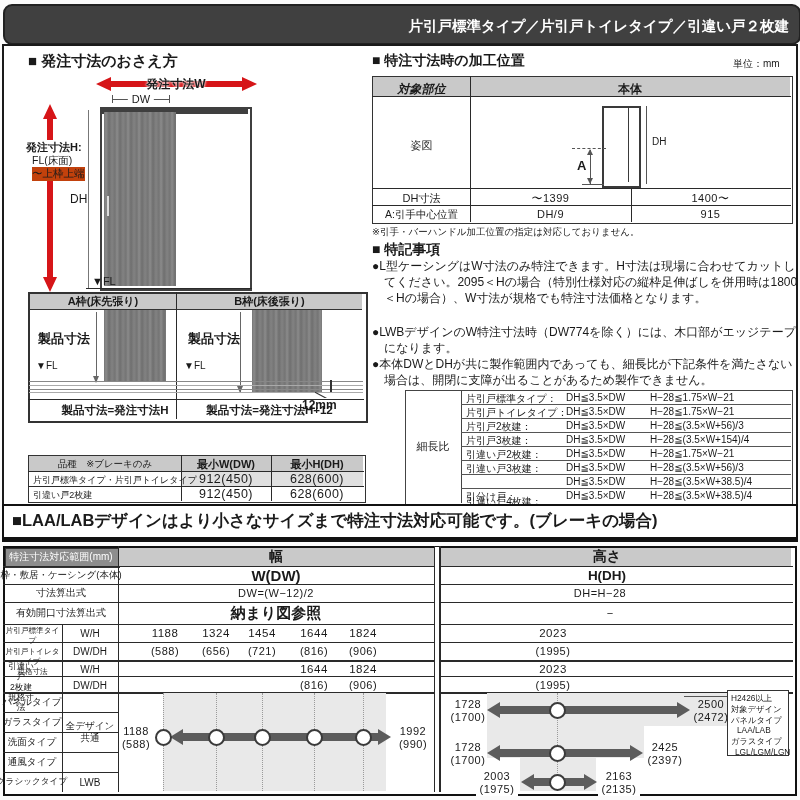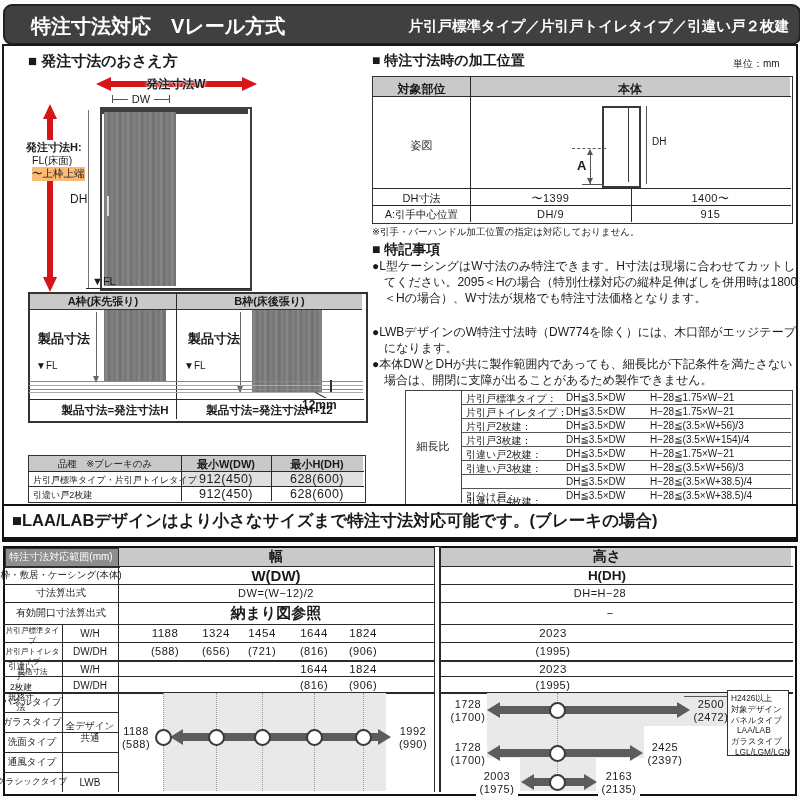--- a/index.html
+++ b/index.html
@@ -20,21 +20,20 @@
   .shade{position:absolute;background:#e9e9e9;}
   .cellgray{background:#c9c9c9;}
   .nums{letter-spacing:0.5px;}
 </style>
 </head>
 <body>
 
 <div class="page">
 
   <div class="abs" style="left:3px;top:4px;width:794px;height:37px;background:#404040;border-radius:9px;border:2px solid #222;">
-    <span class="abs b" style="left:26px;top:7px;font-size:20px;color:#fff;">特注寸法対応　Vレール方式</span>
     <span class="abs b" style="right:10px;top:11px;font-size:14.5px;color:#fff;">片引戸標準タイプ／片引戸トイレタイプ／引違い戸２枚建</span>
   </div>
 
   <div class="abs" style="left:2px;top:44px;width:792px;height:460px;background:#fff;border:2px solid #1a1a1a;"></div>
 
   <div class="abs b" style="left:28px;top:52px;font-size:15px;">■ 発注寸法のおさえ方</div>
 
   <div class="rbody" style="left:110px;top:81px;width:132px;height:6px;"></div>
   <div class="tri" style="left:96px;top:77px;border-width:7px 15px 7px 0;border-color:transparent #d61518 transparent transparent;"></div>
   <div class="tri" style="left:242px;top:77px;border-width:7px 0 7px 15px;border-color:transparent transparent transparent #d61518;"></div>
@@ -51,21 +50,21 @@
   <div class="abs" style="left:107px;top:196px;width:2px;height:20px;background:#ddd;"></div>
 
   <div class="vl" style="left:88px;top:110px;height:178px;background:#777;"></div>
   <span class="abs" style="left:70px;top:192px;font-size:12px;">DH</span>
 
   <div class="rbody" style="left:47px;top:118px;width:6px;height:160px;"></div>
   <div class="tri" style="left:43px;top:104px;border-width:0 7px 15px 7px;border-color:transparent transparent #d61518 transparent;"></div>
   <div class="tri" style="left:43px;top:277px;border-width:15px 7px 0 7px;border-color:#d61518 transparent transparent transparent;"></div>
   <div class="abs b" style="left:26px;top:140px;font-size:11px;background:#fff;">発注寸法H:</div>
   <div class="abs" style="left:32px;top:154px;font-size:10.5px;background:#fff;">FL(床面)</div>
-  <div class="abs" style="left:32px;top:167px;font-size:10.5px;background:#fdba74;">〜上枠上端</div>
+  <div class="abs" style="left:32px;top:167px;font-size:10.5px;background:#c2410c;">〜上枠上端</div>
   <div class="hl" style="left:86px;top:288px;width:166px;"></div>
   <span class="abs" style="left:92px;top:275px;font-size:11px;">▼FL</span>
 
   <div class="abs" style="left:28px;top:292px;width:336px;height:127px;border:2px solid #333;background:#fff;"></div>
   <div class="abs cellgray tc b" style="left:30px;top:294px;width:146px;height:15px;font-size:11px;border-bottom:1px solid #333;">A枠(床先張り)</div>
   <div class="abs cellgray tc b" style="left:177px;top:294px;width:185px;height:15px;font-size:11px;border-bottom:1px solid #333;">B枠(床後張り)</div>
   <div class="vl" style="left:176px;top:292px;height:127px;"></div>
 
   <div class="abs wood" style="left:104px;top:310px;width:62px;height:71px;"></div>
   <div class="vl" style="left:96px;top:312px;height:70px;background:#666;"></div>
@@ -106,21 +105,21 @@
   <div class="abs tc nums" style="left:182px;top:472px;width:88px;font-size:12.5px;">912(450)</div>
   <div class="abs tc nums" style="left:272px;top:472px;width:90px;font-size:12.5px;">628(600)</div>
   <div class="abs" style="left:33px;top:489px;font-size:9px;">引違い戸2枚建</div>
   <div class="abs tc nums" style="left:182px;top:487px;width:88px;font-size:12.5px;">912(450)</div>
   <div class="abs tc nums" style="left:272px;top:487px;width:90px;font-size:12.5px;">628(600)</div>
 
   <div class="abs b" style="left:372px;top:52px;font-size:14px;">■ 特注寸法時の加工位置</div>
   <div class="abs" style="left:733px;top:57px;font-size:10px;">単位：mm</div>
   <div class="abs" style="left:372px;top:76px;width:419px;height:146px;border:1.5px solid #333;background:#fff;"></div>
   <div class="abs cellgray" style="left:373px;top:77px;width:417px;height:19px;"></div>
-  <div class="abs tc b" style="left:373px;top:81px;width:97px;font-size:12px;">対象部位</div>
+  <div class="abs tc b" style="left:373px;top:81px;width:97px;font-size:12px;font-style:italic;">対象部位</div>
   <div class="abs tc b" style="left:470px;top:81px;width:320px;font-size:12px;">本体</div>
   <div class="hl" style="left:372px;top:96px;width:419px;"></div>
   <div class="vl" style="left:470px;top:76px;height:146px;"></div>
 
   <div class="abs tc" style="left:373px;top:138px;width:97px;font-size:11px;">姿図</div>
   <div class="abs" style="left:602px;top:106px;width:35px;height:78px;border:2px solid #3a3a3a;background:#fff;"></div>
   <div class="vl" style="left:628px;top:108px;height:74px;background:#3a3a3a;"></div>
   <div class="vl" style="left:646px;top:106px;height:78px;background:#555;"></div>
   <span class="abs" style="left:652px;top:136px;font-size:10px;">DH</span>
   <div class="abs" style="left:572px;top:148px;width:34px;border-top:1px dashed #555;"></div>

